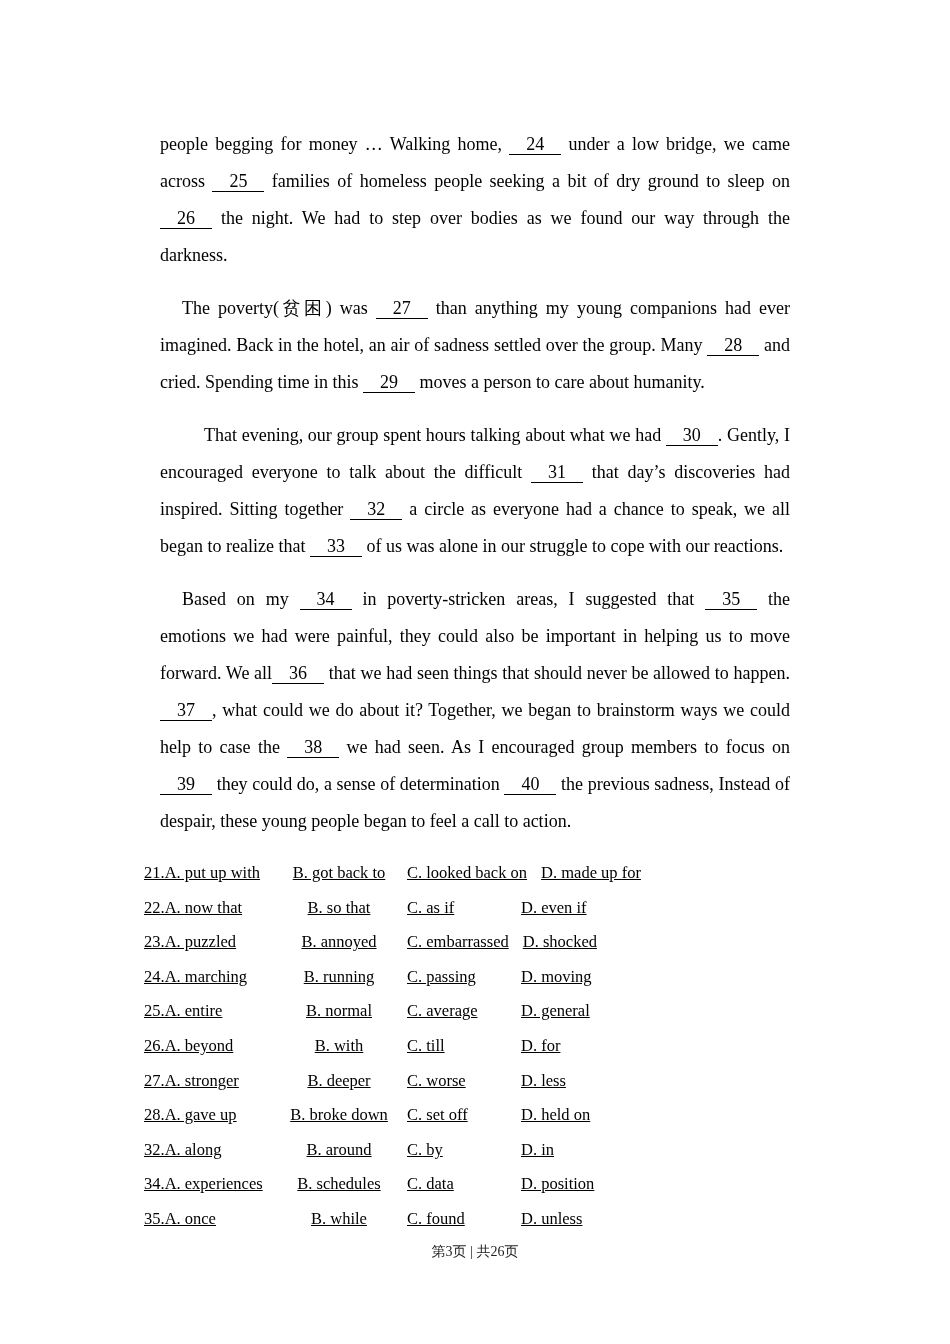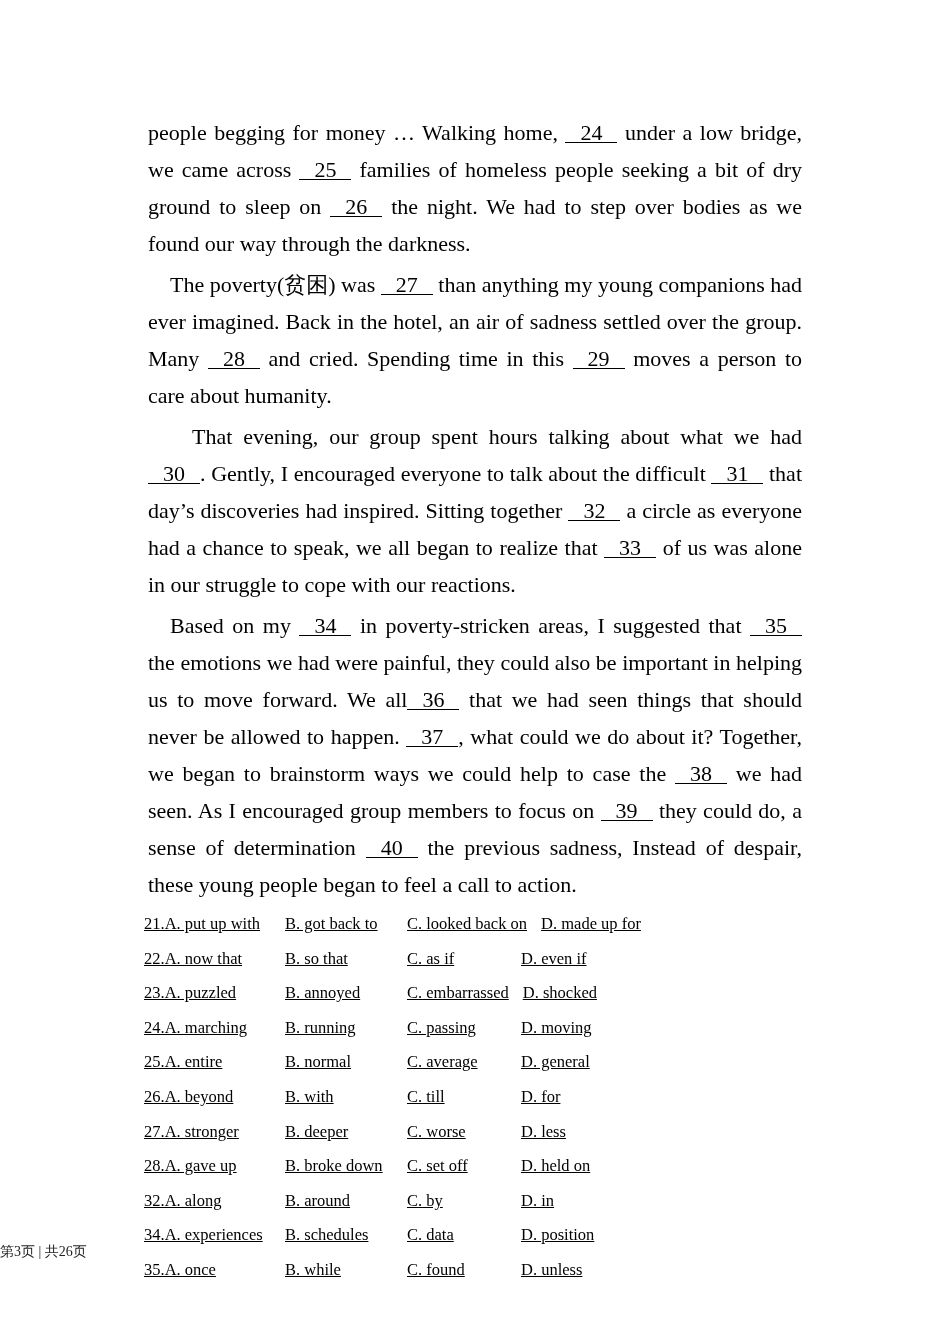--- a/index.html
+++ b/index.html
@@ -16,22 +16,22 @@
     overflow: hidden;
   }
   .page {
     box-sizing: border-box;
     width: 950px;
     height: 1344px;
     padding: 110px 144px 0 144px;
     position: relative;
   }
   .passage .para {
-    margin: 4px;
-    font-size: 22px;
+    margin: 16px;
+    font-size: 18px;
     line-height: 37px;
     text-align: justify;
   }
   .para.indent-1 { text-indent: 22px; }
   .para.indent-2 { text-indent: 44px; }
   .blank {
     display: inline-block;
     min-width: 26px;
     padding: 0 13px;
     border-bottom: 1px solid #000;
@@ -44,28 +44,28 @@
     text-decoration: underline;
   }
   .q-row {
     display: flex;
     font-size: 16.5px;
     line-height: 34.6px;
     white-space: nowrap;
   }
   .q-cell { padding-right: 14px; }
   .q-cell-0 { min-width: 127px; }
-  .q-cell-1 { min-width: 108px; }
+  .q-cell-1 { min-width: 108px; text-align: center; }
   .q-cell-2 { min-width: 100px; }
   .footer {
     position: absolute;
     left: 0;
     right: 0;
     top: 1243px;
-    text-align: left;
+    text-align: center;
     font-size: 14px;
     color: #222222;
   }
 </style>
 </head>
 <body>
 
 <div class="page">
   <div class="passage" id="passage">
       <p class="para indent-0">people begging for money … Walking home, <span class="blank">24</span> under a low bridge, we came across <span class="blank">25</span> families of homeless people seeking a bit of dry ground to sleep on <span class="blank">26</span> the night. We had to step over bodies as we found our way through the darkness.</p>

